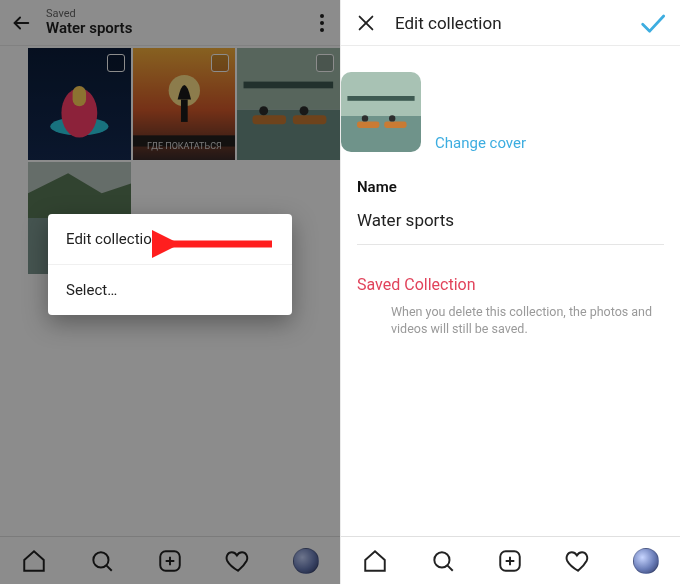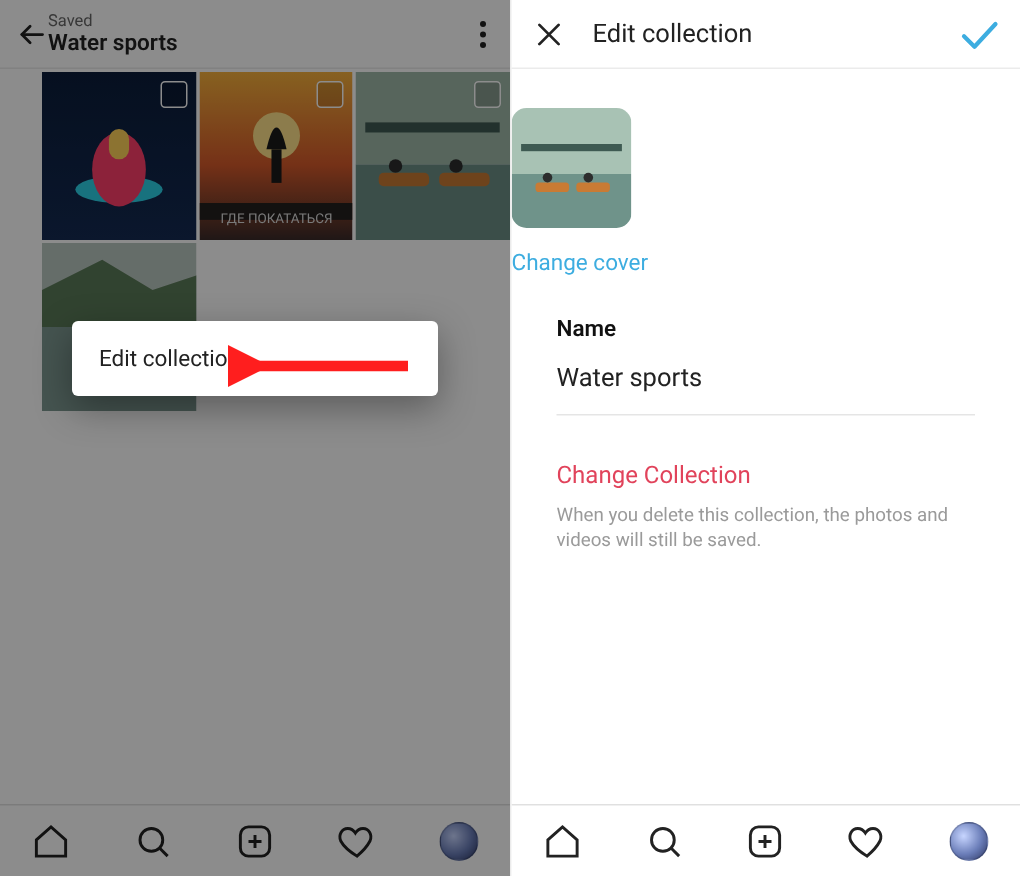--- a/index.html
+++ b/index.html
@@ -2,21 +2,21 @@
 <html><head>
 <meta charset="utf-8">
 <style>
   * { margin: 0; padding: 0; box-sizing: border-box; font-family: -apple-system, BlinkMacSystemFont, "Segoe UI", Roboto, Helvetica, Arial, sans-serif; }
   html, body { width: 680px; height: 584px; overflow: hidden; background: #fff; }
   .app { display: flex; width: 680px; height: 584px; }
   .pane { position: relative; flex: 1 1 50%; height: 100%; background: #fff; display: flex; flex-direction: column; overflow: hidden; }
   .pane + .pane { border-left: 1px solid rgba(0,0,0,0.08); }
 
   
-  .left .hdr { height: 46px; display: flex; align-items: center; padding: 0 10px; border-bottom: 1px solid rgba(0,0,0,0.08); }
+  .left .hdr { height: 46px; display: flex; align-items: center; padding: 0 10px; gap: 14px; border-bottom: 1px solid rgba(0,0,0,0.08); }
   .left .hdr .titles { display: flex; flex-direction: column; line-height: 1.15; }
   .left .hdr .sub { font-size: 11px; color: #666; }
   .left .hdr .ttl { font-size: 15px; font-weight: 600; color: #222; }
   .icon-btn { background: none; border: none; cursor: pointer; display: inline-flex; align-items: center; justify-content: center; color: #222; }
   .kebab { margin-left: auto; display: flex; flex-direction: column; gap: 3px; padding: 6px; }
   .kebab span { width: 4px; height: 4px; border-radius: 50%; background: #222; display: block; }
 
   .grid { flex: 1; display: grid; grid-template-columns: repeat(3,1fr); grid-auto-rows: 112px; gap: 2px; padding-top: 2px; align-content: start; padding-left: 28px; }
   .thumb { position: relative; overflow: hidden; }
   .thumb svg { width: 100%; height: 100%; display: block; }
@@ -32,30 +32,30 @@
 
   .tabbar { height: 48px; border-top: 1px solid rgba(0,0,0,0.12); display: flex; align-items: center; justify-content: space-around; background: #fff; }
   .tabbar .tab { width: 28px; height: 28px; display: flex; align-items: center; justify-content: center; color: #222; }
   .avatar { width: 26px; height: 26px; border-radius: 50%; background: radial-gradient(circle at 35% 35%, #c7d5ff 0%, #6a7db8 55%, #2b3560 100%); border: 1px solid rgba(0,0,0,0.15); }
 
   
   .right .hdr2 { height: 46px; display: flex; align-items: center; padding: 0 14px; gap: 18px; border-bottom: 1px solid rgba(0,0,0,0.08); }
   .right .hdr2 .ttl2 { font-size: 17px; color: #222; }
   .right .hdr2 .confirm { margin-left: auto; color: #3dade0; }
 
-  .cover-wrap { display: flex; flex-direction: column; align-items: flex-start; padding: 26px 0 20px; gap: 14px; }
+  .cover-wrap { display: flex; flex-direction: row; align-items: flex-end; padding: 26px 0 20px; gap: 14px; }
   .cover-img { width: 80px; height: 80px; border-radius: 10px; overflow: hidden; }
   .cover-img svg { width: 100%; height: 100%; display: block; }
   .link-btn { color: #3dade0; font-size: 15px; background: none; border: none; cursor: pointer; }
 
-  .section { padding: 0 30px 14px; }
+  .section { padding: 0 16px 14px; }
   .sec-label { font-size: 15px; font-weight: 600; color: #111; padding: 6px 0 10px; }
   .name-input { width: 100%; border: none; font-size: 17px; color: #222; padding: 4px 0 14px; outline: none; border-bottom: 1px solid #e5e5e5; border-radius: 0; }
   .del-btn { color: #e1435b; font-size: 16px; background: none; border: none; cursor: pointer; padding: 10px 0 6px; text-align: left; }
-  .help { font-size: 12.5px; color: #9a9a9a; line-height: 1.35; padding-top: 4px; }
+  .help { font-size: 12.5px; color: #9a9a9a; line-height: 1.35; padding-top: 4px; margin-left: 34px; }
 
   .right .content { flex: 1; overflow: auto; }
 </style>
 </head>
 <body>
 
 <div class="app">
 
   <div class="pane left">
 
@@ -132,20 +132,21 @@
           <circle cx="44" cy="58" r="4" fill="#2d2d2d"></circle>
           <circle cx="58" cy="58" r="4" fill="#2d2d2d"></circle>
         </svg>
       </div>
     </div>
 
     <div class="dim"></div>
 
     <div class="popup">
       <div class="row">Edit collection</div>
+      <div class="row">Select…</div>
     </div>
 
     <svg class="arrow" width="130" height="40">
       <defs>
           <marker id="ah" markerWidth="12" markerHeight="12" refX="2" refY="6" orient="auto">
             <path d="M12 0 L0 6 L12 12 Z" fill="#ff1e1e"></path>
           </marker>
         </defs>
       <line x1="120" y1="20" x2="14" y2="20" stroke="#ff1e1e" stroke-width="7" marker-end="url(#ah)"></line>
     </svg>
@@ -212,21 +213,21 @@
         </div>
         <button class="link-btn">Change cover</button>
       </div>
 
       <div class="section">
         <div class="sec-label">Name</div>
         <input class="name-input" value="Water sports" style="">
       </div>
 
       <div class="section" style="padding-top:6px;">
-        <button class="del-btn">Change Collection</button>
+        <button class="del-btn">Saved Collection</button>
         <div class="help">When you delete this collection, the photos and videos will still be saved.</div>
       </div>
     </div>
 
     <div class="tabbar">
       <div class="tab">
         <svg width="26" height="26" viewBox="0 0 24 24" fill="none" stroke="currentColor" stroke-width="1.8">
             <path d="M3 11 L12 3 L21 11 V21 H3 Z"></path>
           </svg>
       </div>

